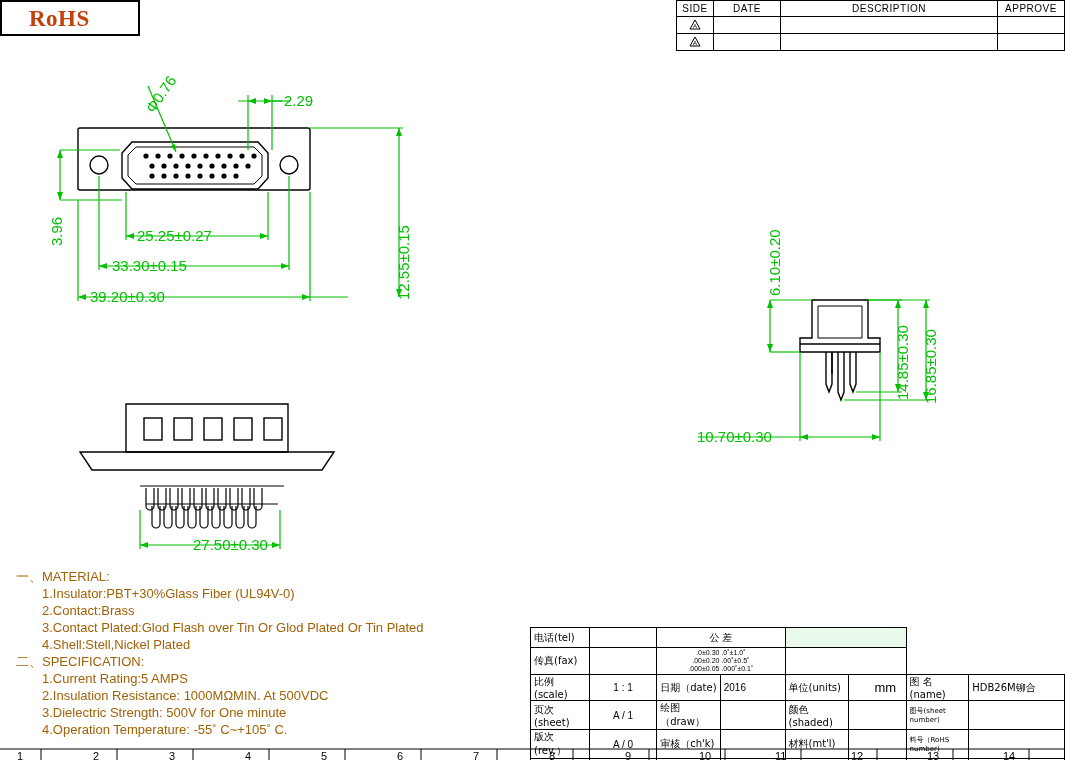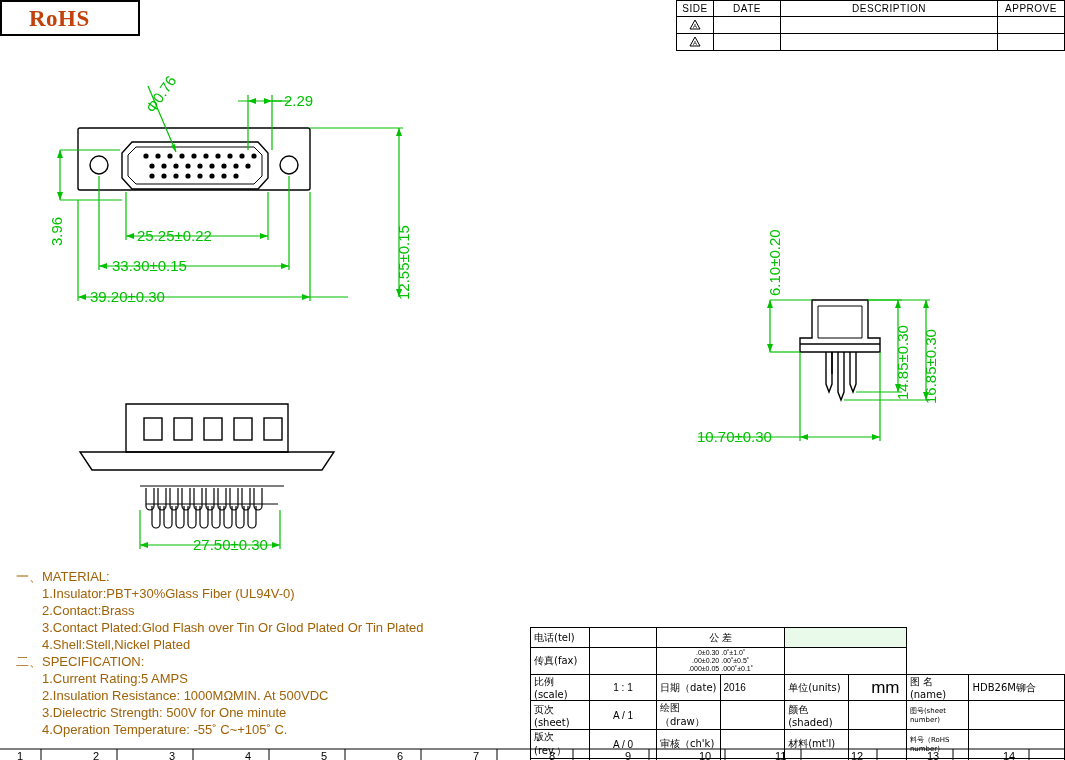--- a/index.html
+++ b/index.html
@@ -263,21 +263,21 @@
       <polygon points="880,437 872,434 872,440" fill="#00c000" stroke="none"></polygon>
       <line x1="800" y1="352" x2="800" y2="441"></line>
       <line x1="880" y1="352" x2="880" y2="441"></line>
       <line x1="698" y1="437" x2="800" y2="437"></line>
     </g>
   </svg>
 
   <div class="dim rot" style="left:142px;top:106px;transform:rotate(-55deg);">Φ0.76</div>
   <div class="dim" style="left:284px;top:92px;">2.29</div>
   <div class="dim rot" style="left:48px;top:246px;transform:rotate(-90deg);">3.96</div>
-  <div class="dim" style="left:137px;top:227px;">25.25±0.22</div>
+  <div class="dim" style="left:137px;top:227px;">25.25±0.27</div>
   <div class="dim" style="left:112px;top:257px;">33.30±0.15</div>
   <div class="dim" style="left:90px;top:288px;">39.20±0.30</div>
   <div class="dim rot" style="left:395px;top:300px;transform:rotate(-90deg);">12.55±0.15</div>
 
   <div class="dim" style="left:193px;top:536px;">27.50±0.30</div>
 
   <div class="dim rot" style="left:766px;top:296px;transform:rotate(-90deg);">6.10±0.20</div>
   <div class="dim rot" style="left:894px;top:400px;transform:rotate(-90deg);">14.85±0.30</div>
   <div class="dim rot" style="left:922px;top:404px;transform:rotate(-90deg);">16.85±0.30</div>
   <div class="dim" style="left:697px;top:428px;">10.70±0.30</div>
@@ -314,21 +314,21 @@
       </td>
       <td colspan="2"></td>
       <td colspan="2" style="border:none;"></td>
     </tr>
     <tr>
       <td class="tb-cn">比例(scale)</td>
       <td class="ctr">1 : 1</td>
       <td class="tb-cn" style="width:58px;">日期（date)</td>
       <td style="width:62px;">2016</td>
       <td class="tb-cn" style="width:58px;">单位(units)</td>
-      <td class="ctr" style="width:36px;font-size:17px;padding-left:19px;">mm</td>
+      <td class="ctr" style="width:36px;font-size:13px;padding-left:19px;">mm</td>
       <td class="tb-cn" style="width:58px;">图  名(name)</td>
       <td class="tb-cn" style="width:94px;">HDB26M铆合</td>
     </tr>
     <tr>
       <td class="tb-cn">页次(sheet)</td>
       <td class="ctr">A / 1</td>
       <td class="tb-cn">绘图（draw）</td>
       <td></td>
       <td class="tb-cn">颜色(shaded)</td>
       <td></td>

